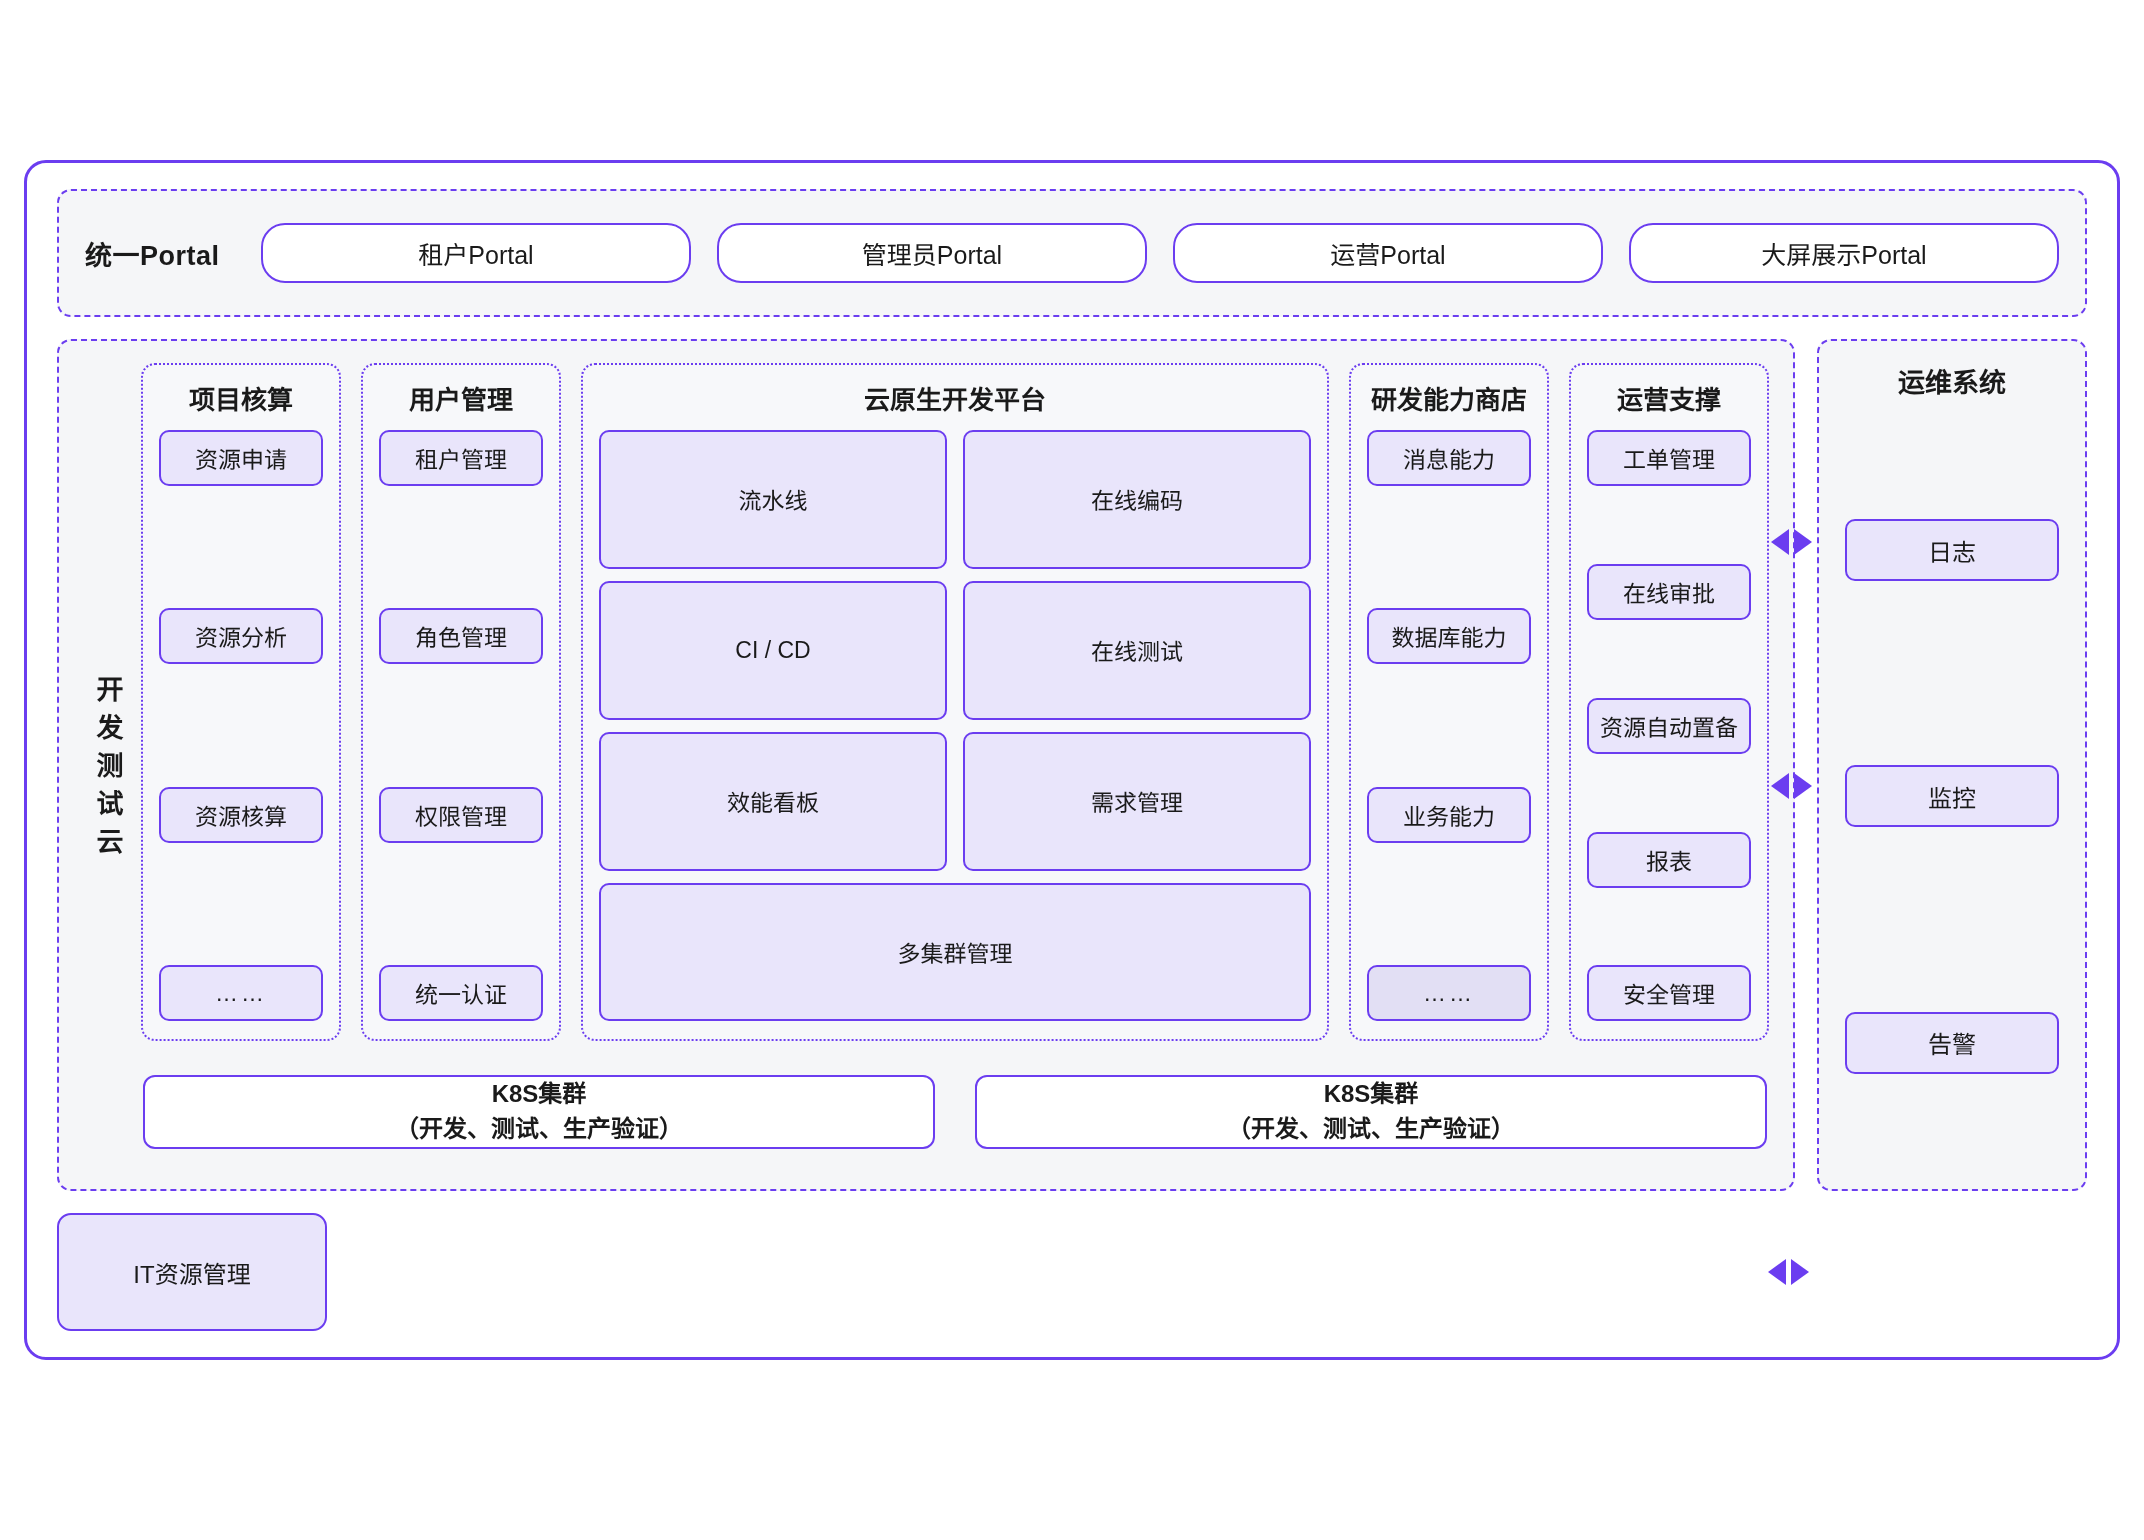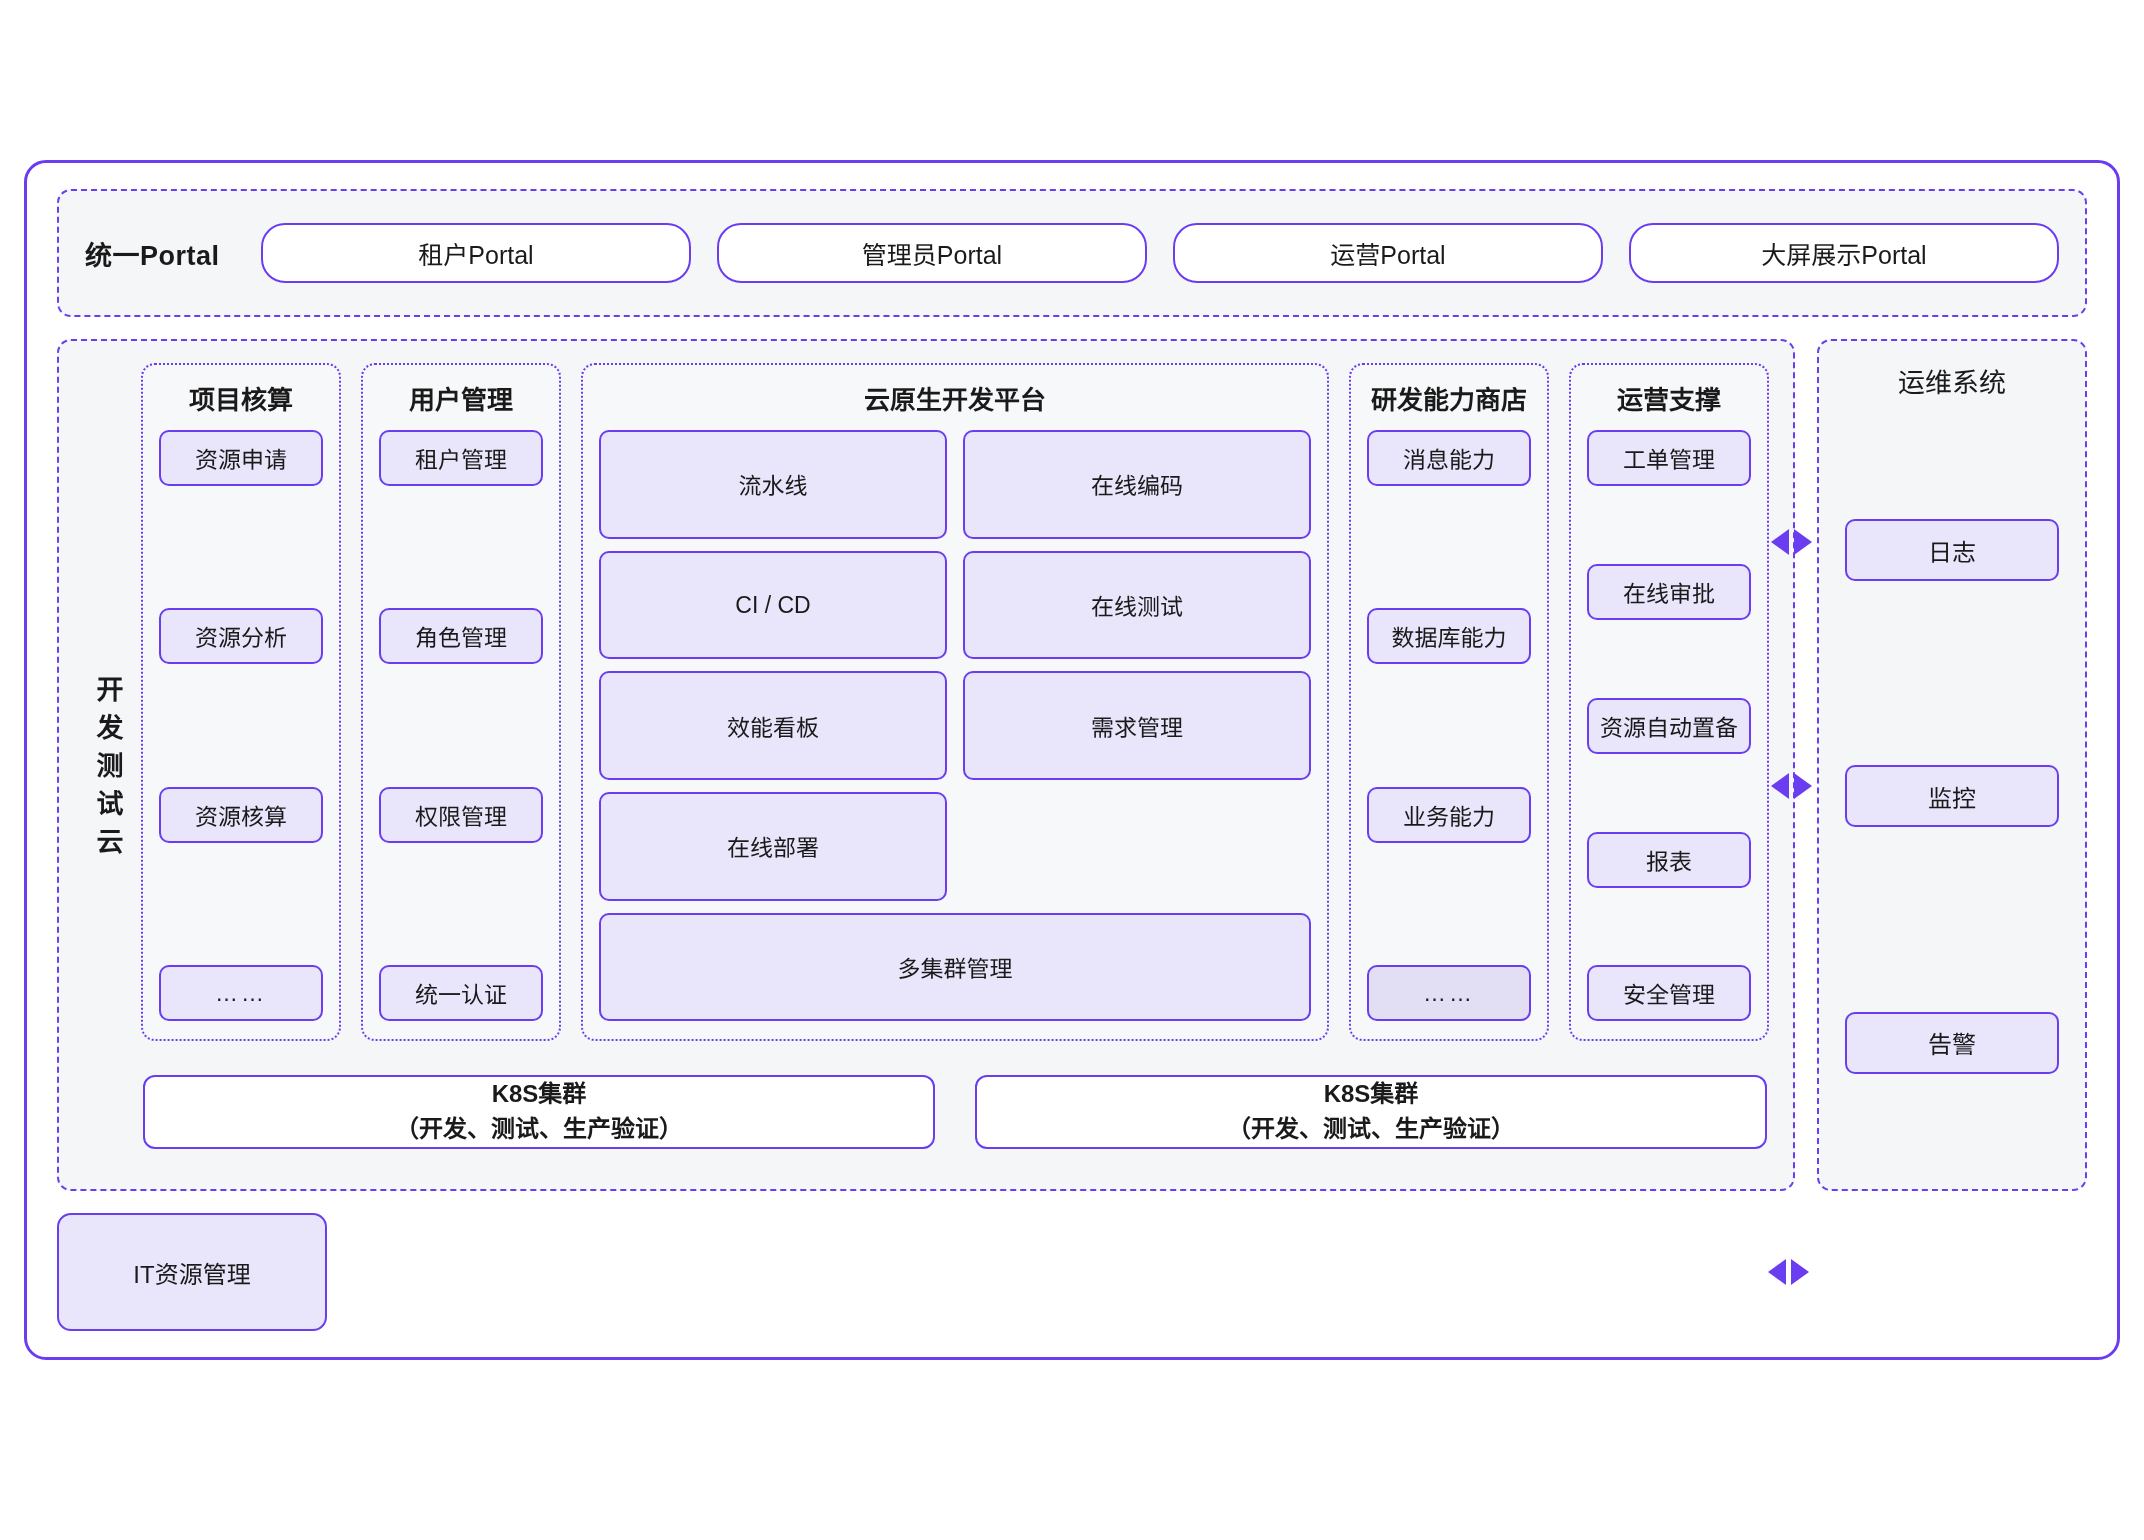--- a/index.html
+++ b/index.html
@@ -186,21 +186,21 @@
   #ops-system-band {
     flex: 0 0 270px;
     display: flex;
     flex-direction: column;
     align-items: center;
     padding: 20px 26px 26px;
     position: relative;
   }
   #ops-system-title {
     font-size: 27px;
-    font-weight: 400;
+    font-weight: 700;
     margin-bottom: 30px;
     white-space: nowrap;
   }
   #ops-system-items {
     flex: 1 1 auto;
     width: 100%;
     display: flex;
     flex-direction: column;
     justify-content: space-around;
     gap: 6px;
@@ -314,21 +314,20 @@
 
           <div class="cap-col dotted-col col-cloud">
             <div class="cap-col-title">云原生开发平台</div>
             <div class="cap-items grid2">
               <div class="chip">流水线</div>
               <div class="chip">在线编码</div>
               <div class="chip">CI / CD</div>
               <div class="chip">在线测试</div>
               <div class="chip">效能看板</div>
               <div class="chip">需求管理</div>
-              <div class="chip">在线部署</div>
               <div class="chip wide">多集群管理</div>
             </div>
           </div>
 
           <div class="cap-col dotted-col col-store">
             <div class="cap-col-title">研发能力商店</div>
             <div class="cap-items">
               <div class="chip">消息能力</div>
               <div class="chip">数据库能力</div>
               <div class="chip">业务能力</div>

